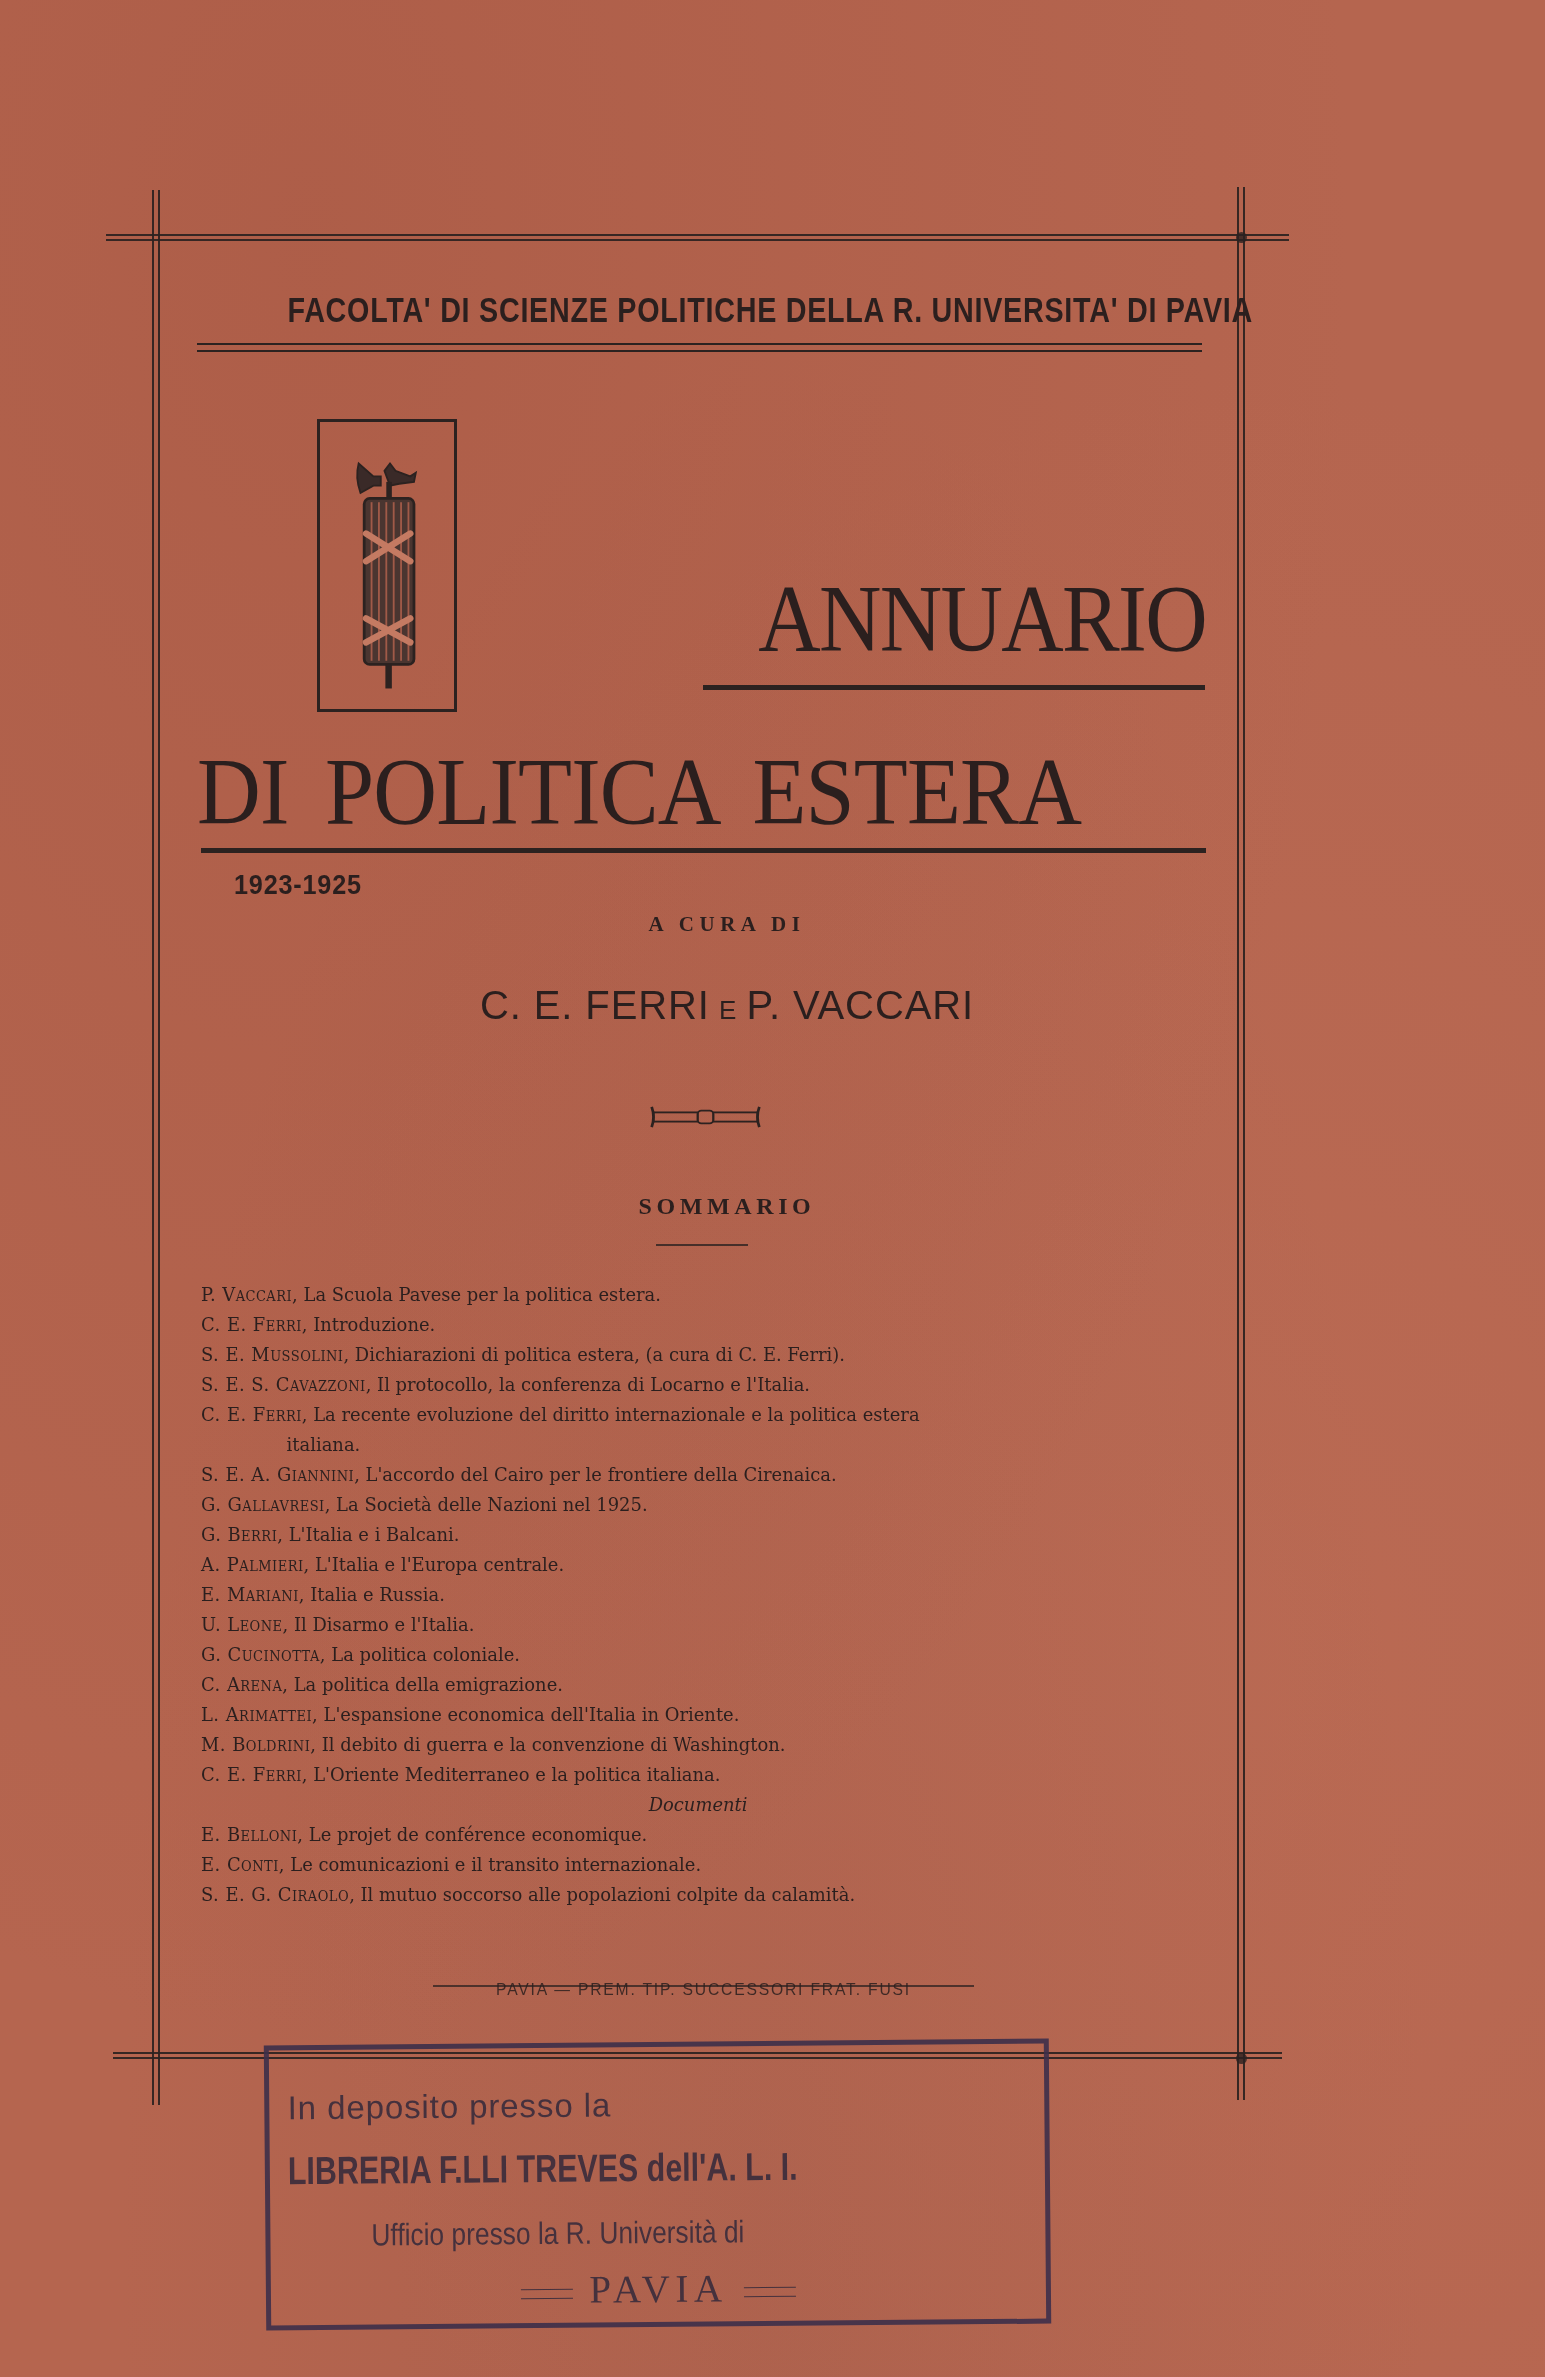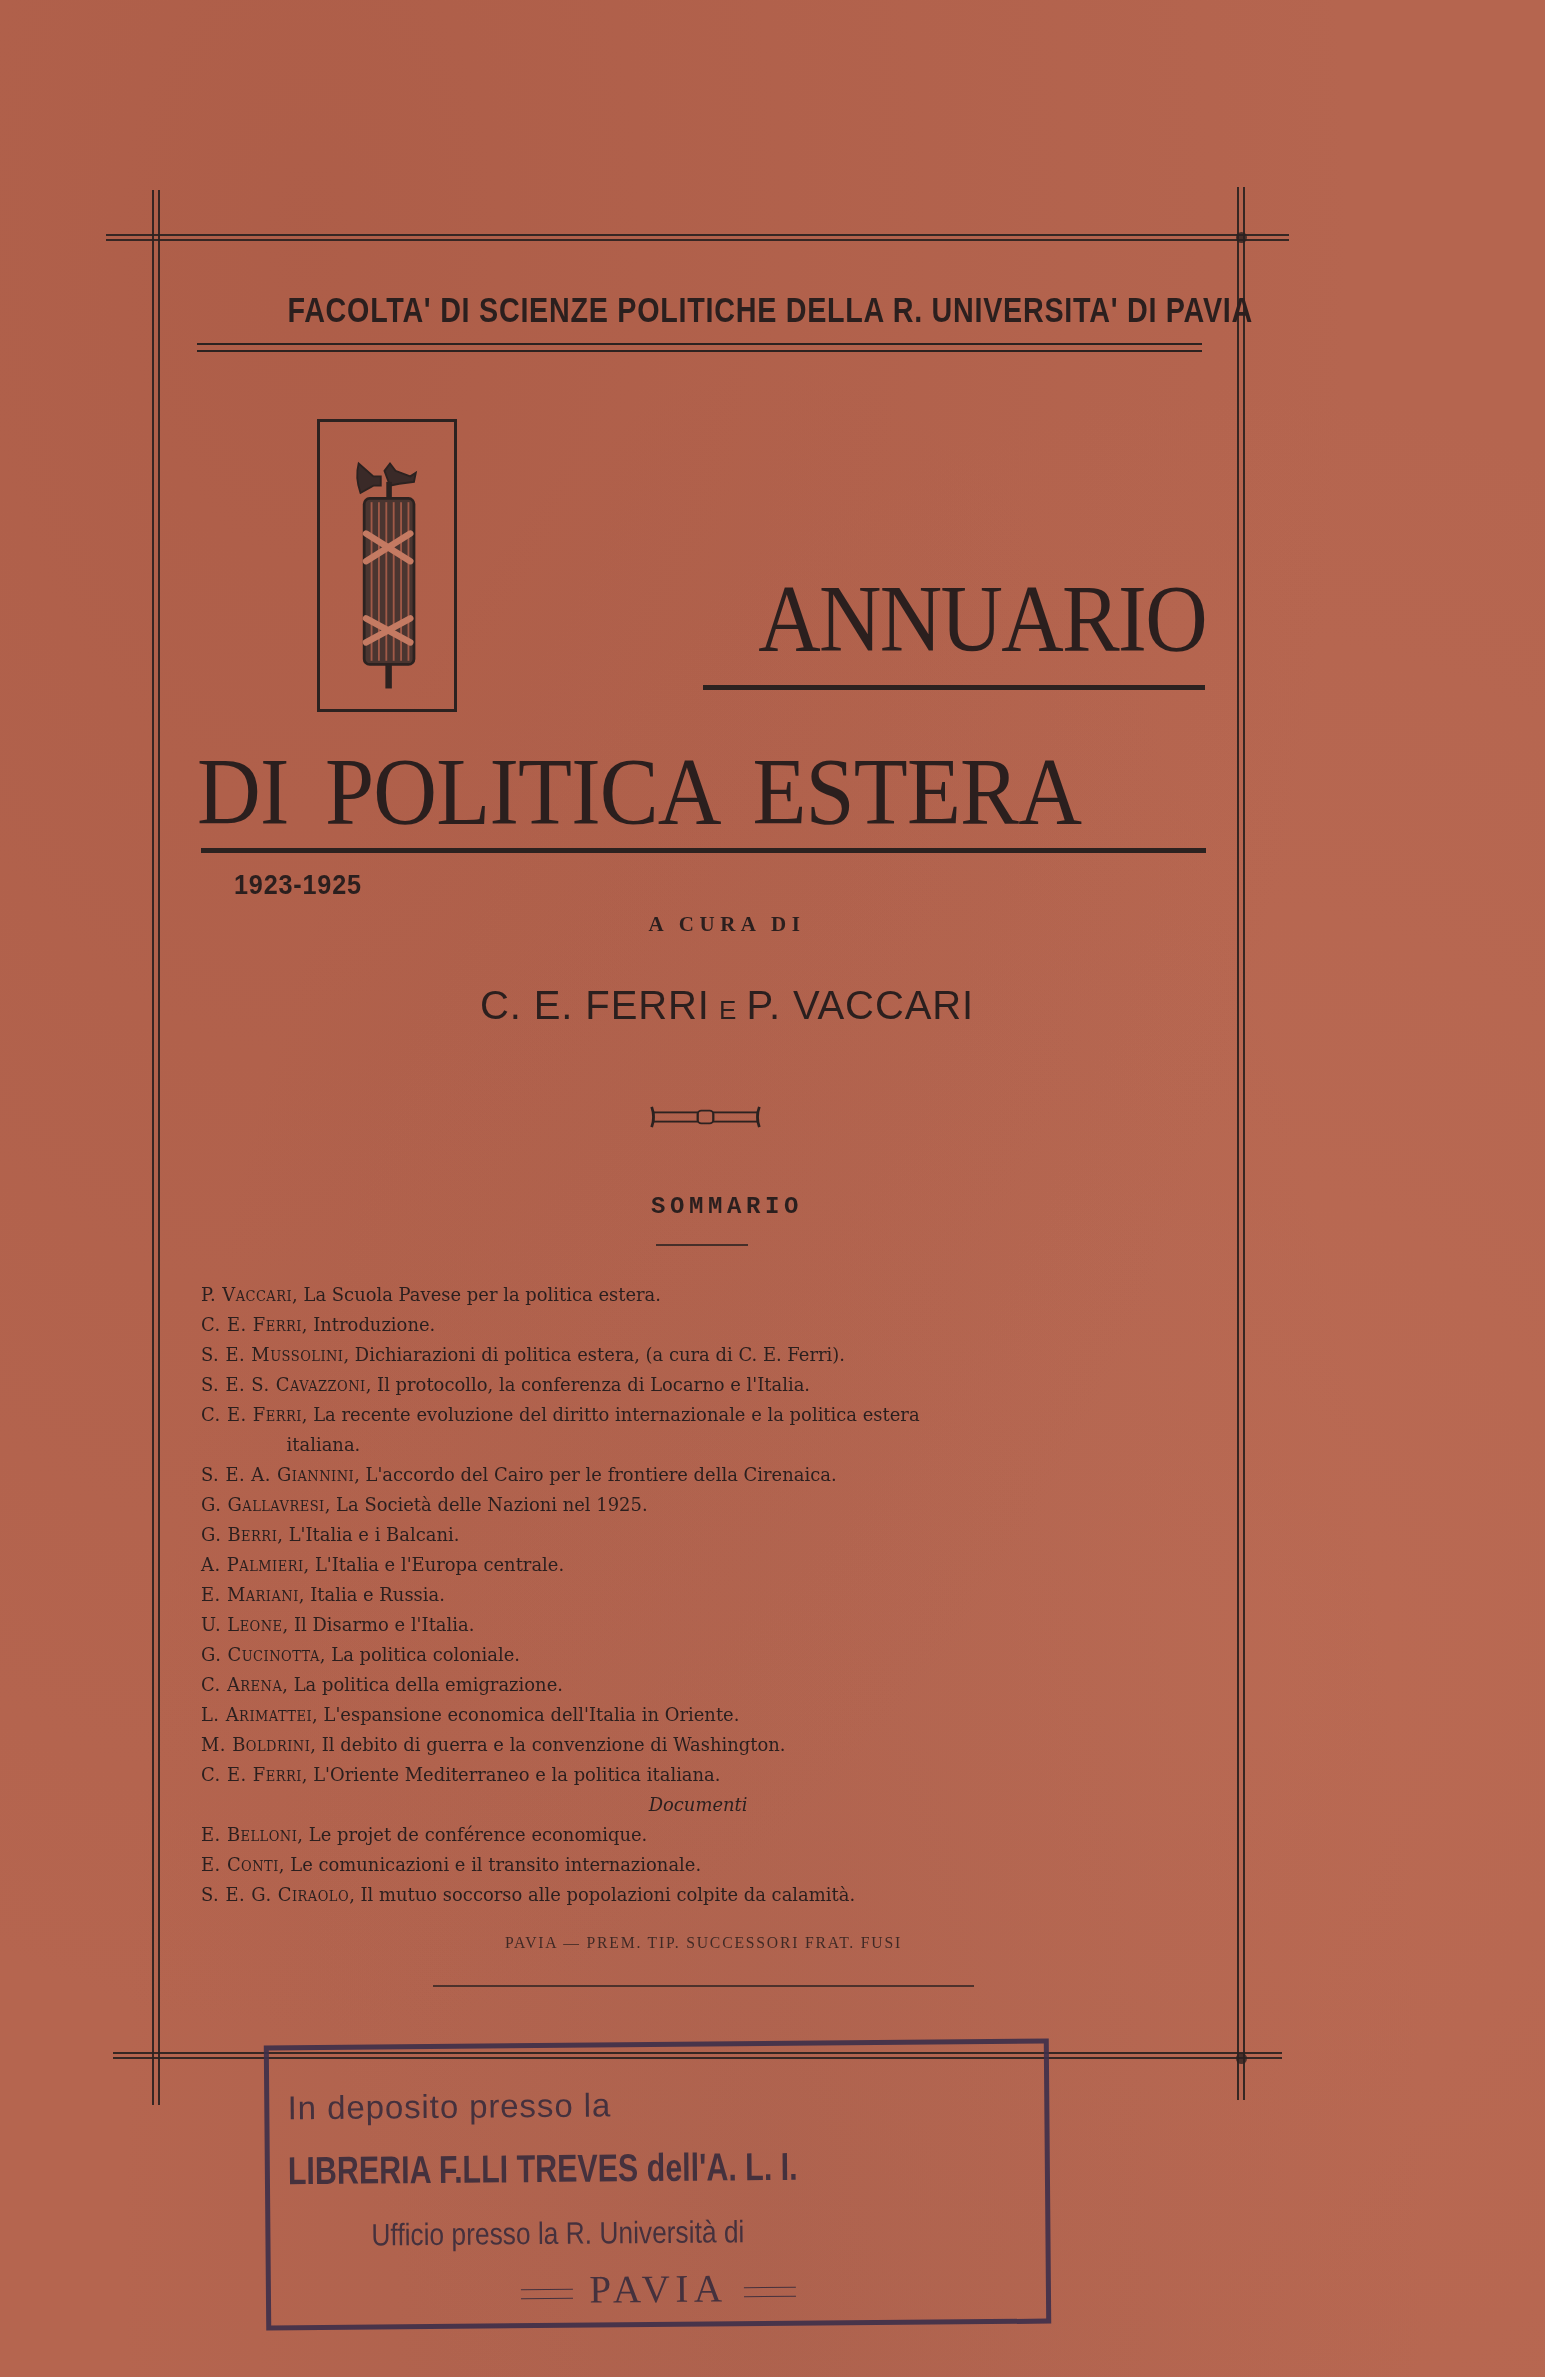--- a/index.html
+++ b/index.html
@@ -50,34 +50,34 @@
   #acura { position:absolute; left:368px; top:912px; width:718px; text-align:center;
     font-family:"Liberation Serif", serif; font-weight:bold; font-size:21px; letter-spacing:5.5px; }
 
   #editors { position:absolute; left:368px; top:983px; width:718px; text-align:center;
     font-family:Liberation Sans, sans-serif; font-size:40px; letter-spacing:0.9px; white-space:nowrap; }
   #editors .small { font-size:26px; margin:0 9.2px; }
 
   #ornament { position:absolute; left:648px; top:1105px; }
 
   #sommario { position:absolute; left:368px; top:1193px; width:718px; text-align:center;
-    font-family:Liberation Mono, monospace; font-weight:bold; font-size:24px; letter-spacing:4.6px; }
+    font-family:Liberation Serif, serif; font-weight:bold; font-size:24px; letter-spacing:4.6px; }
   #sommario-rule { position:absolute; left:656px; top:1244px; width:92px; height:1.8px; background:#2c2220; opacity:.8; }
 
   #toc { position:absolute; left:201px; top:1280px; width:1013px;
     font-family:"DejaVu Serif", serif; font-size:19.3px; line-height:30px;
     transform:scaleX(0.93); transform-origin:left; }
   .toc-line { white-space:nowrap; }
   .toc-line .author { font-variant:small-caps; letter-spacing:0.5px; }
   .toc-cont { padding-left:92px; }
   .toc-heading { text-align:center; font-style:italic; padding-left:74px; width:921px; }
 
   #printer-rule { position:absolute; left:433px; top:1985px; width:541px; height:1.8px; background:#2c2220; opacity:.75; }
-  #printer { position:absolute; left:433px; top:1934px; width:541px; text-align:center;
-    font-family:Liberation Serif, serif; font-size:15.7px; letter-spacing:1.8px; opacity:.85; white-space:nowrap; }
+  #printer { position:absolute; left:433px; top:1981px; width:541px; text-align:center;
+    font-family:Liberation Sans, sans-serif; font-size:15.7px; letter-spacing:1.8px; opacity:.85; white-space:nowrap; }
 
   #stamp { position:absolute; left:265px; top:2042px; width:785px; height:285px;
     border:5.5px solid #3d2f4a; box-sizing:border-box; transform:rotate(-0.5deg);
     color:#3a2c3c; opacity:.9; }
   #stamp .l1 { position:absolute; left:18.4px; top:39px; font-family:"Liberation Sans", sans-serif; font-size:33px; letter-spacing:0.9px; }
   #stamp .l2 { position:absolute; left:18.4px; top:99px; font-family:"Liberation Sans", sans-serif; font-weight:bold; font-size:39px;
     transform:scaleX(0.78); transform-origin:left; white-space:nowrap; }
   #stamp .l3 { position:absolute; left:101px; top:168px; font-family:"Liberation Sans", sans-serif; font-size:31px;
     transform:scaleX(0.85); transform-origin:left; white-space:nowrap; }
   #stamp .l4 { position:absolute; left:0; width:100%; top:219px; text-align:center; font-family:"Liberation Serif", serif; font-size:39px; letter-spacing:5.5px; }

